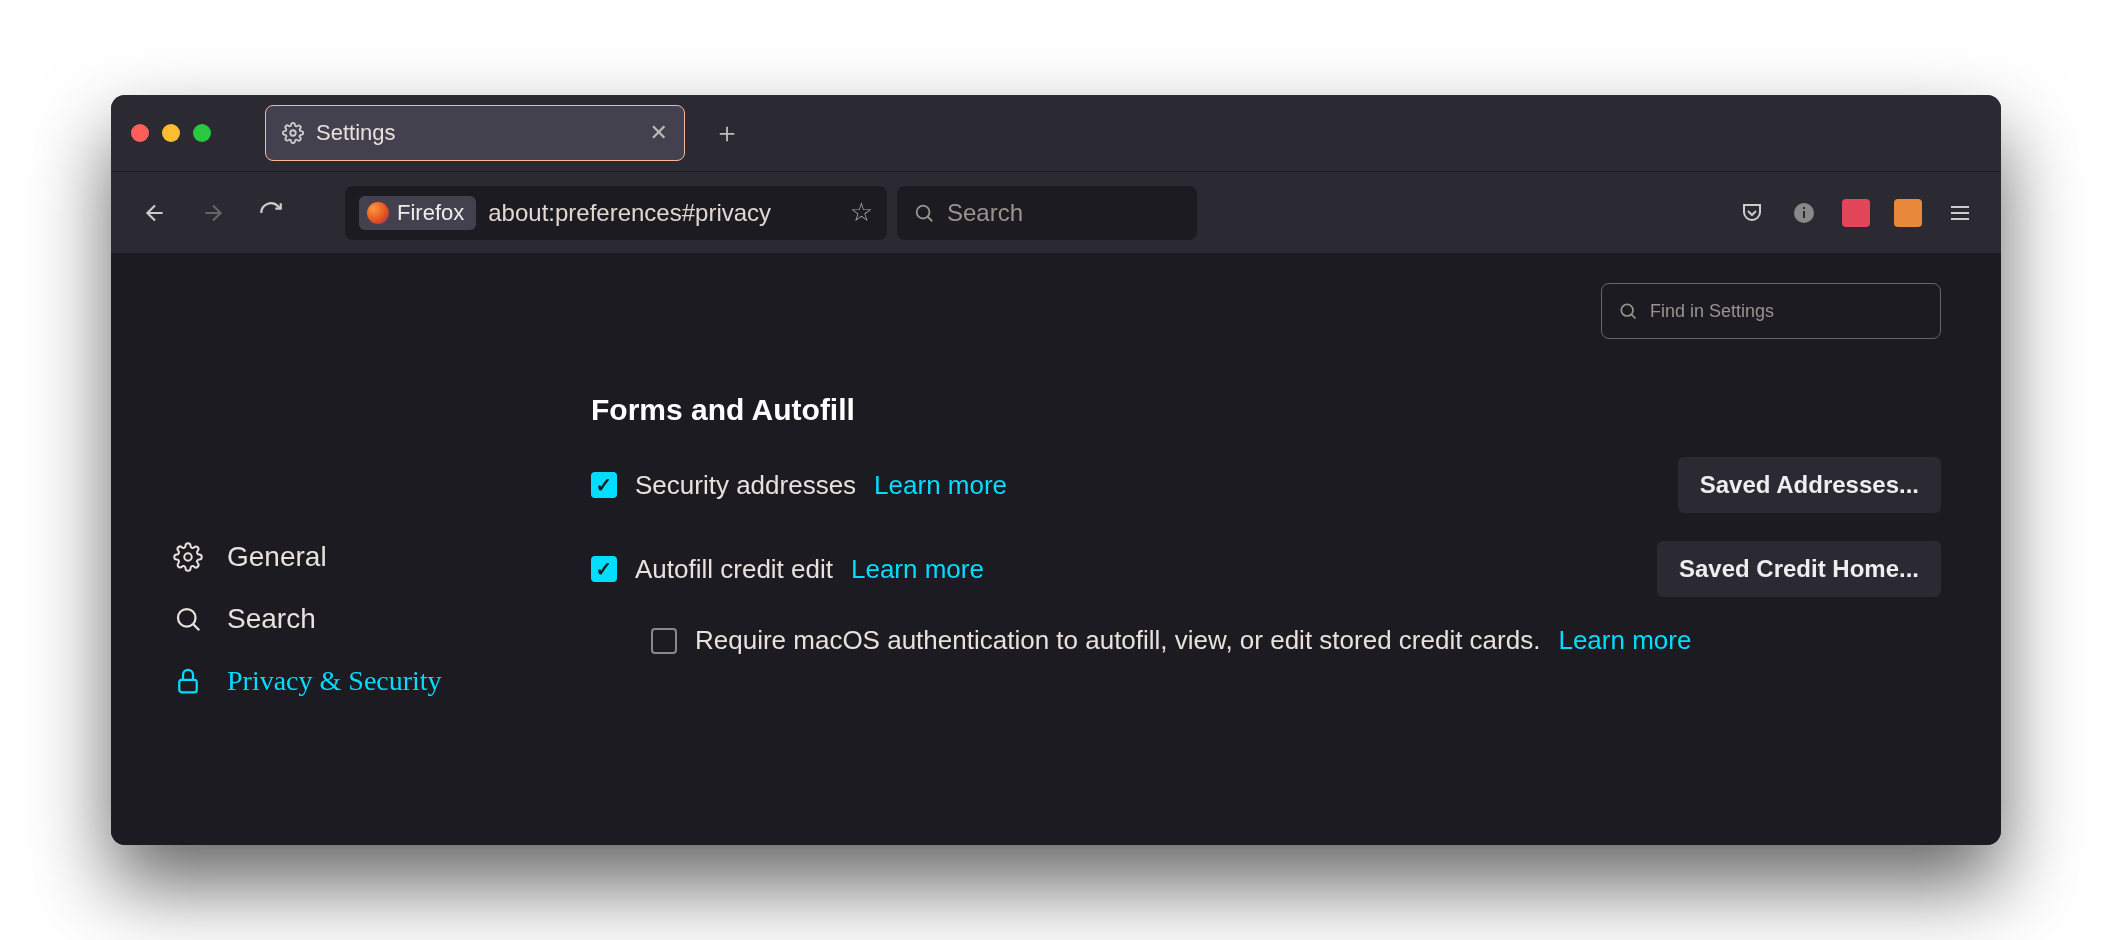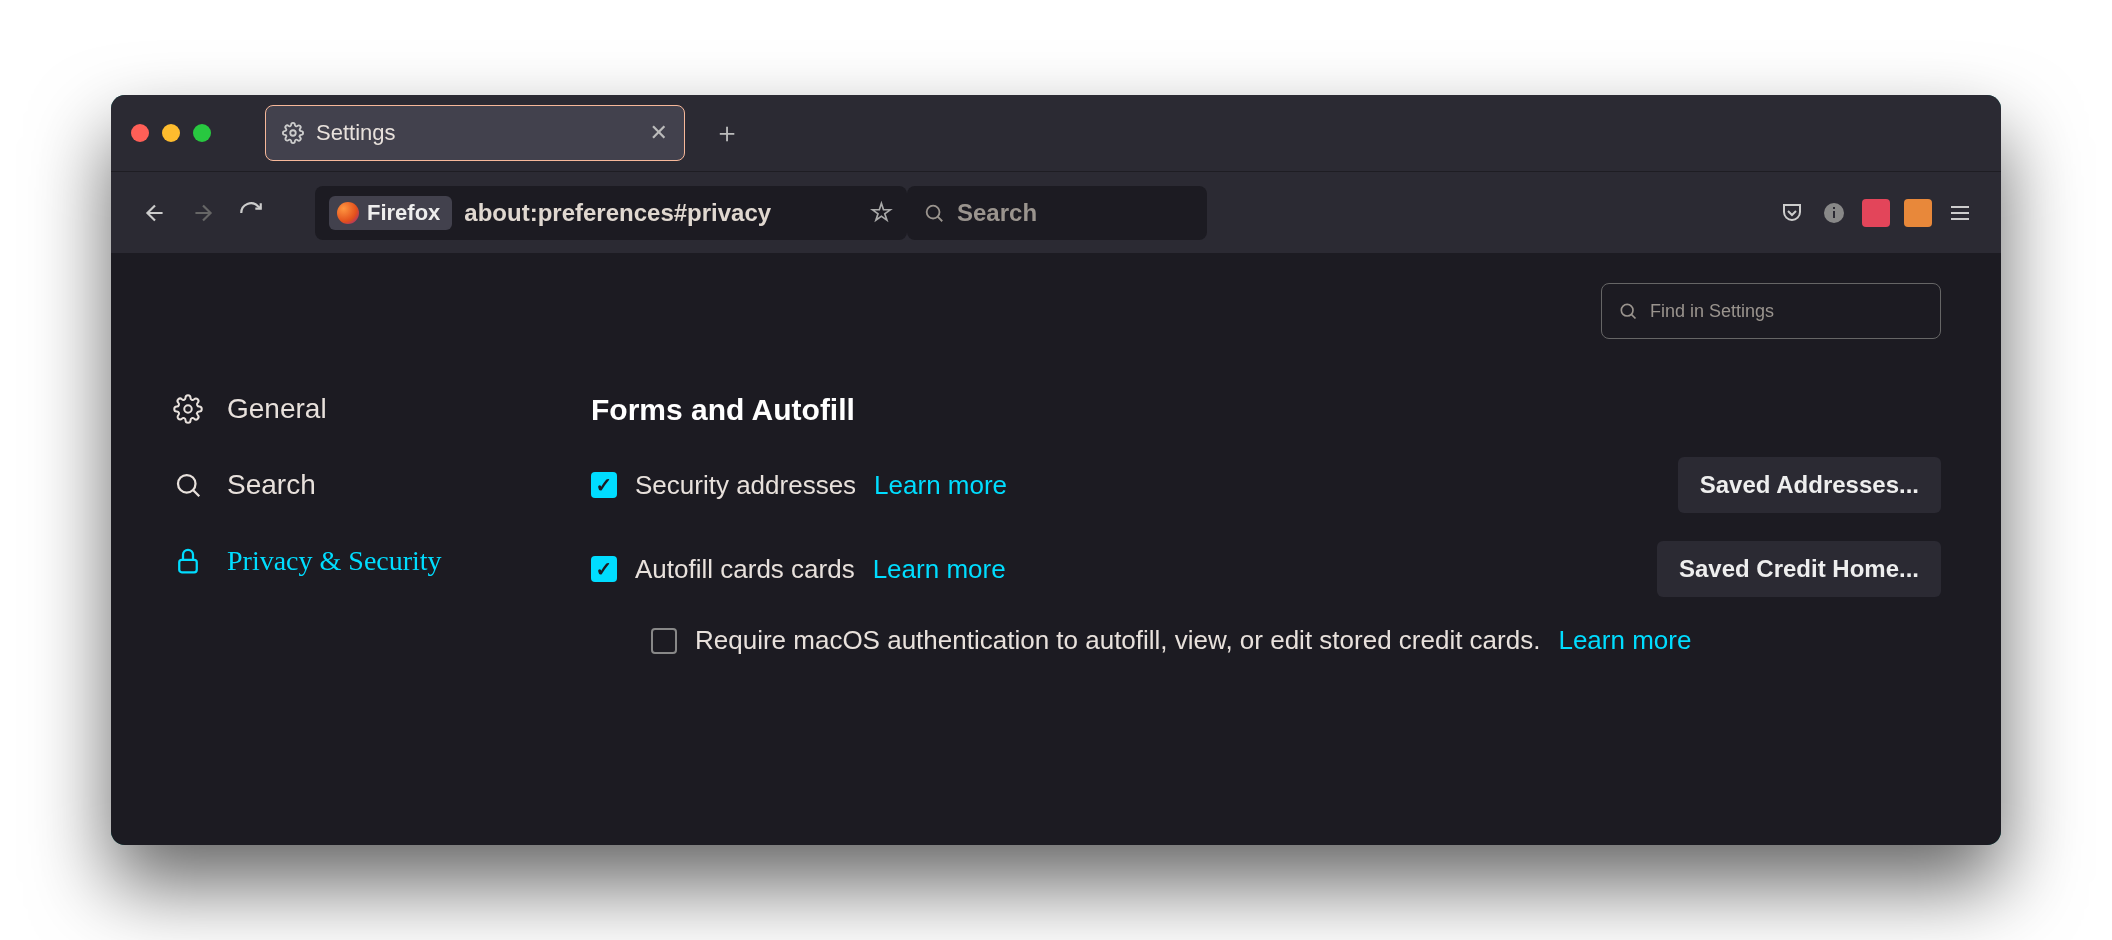--- a/index.html
+++ b/index.html
@@ -56,23 +56,22 @@
   .tab .gear { color:#ccc; }
   .tab .close { margin-left:auto; font-size:22px; color:#bbb; }
   .newtab { color:#bbb; font-size:28px; padding:0 14px; }
   
   .toolbar {
     height: 82px;
     background: #2b2a33;
     display: flex;
     align-items: center;
     padding: 0 20px;
-    gap: 0;
+    gap: 10px;
     border-top: 1px solid rgba(0,0,0,0.3);
-    font-weight: bold;
   }
   .navbtn {
     width: 48px; height: 48px;
     display:flex; align-items:center; justify-content:center;
     color:#ccc; font-size:26px;
     border-radius:6px;
   }
   .navbtn.disabled { color:#666; }
   .urlbar {
     flex: 1;
@@ -127,21 +126,21 @@
     position:absolute;
     top: 30px; right: 60px;
     width: 340px; height: 56px;
     border:1px solid #666; border-radius:8px;
     display:flex; align-items:center; padding:0 16px; gap:12px;
     color:#9a948e; font-size:18px;
   }
   .sidebar {
     width: 440px;
     padding: 120px 0 0 60px;
-    display:flex; flex-direction:column; gap:44px;
+    display:flex; flex-direction:column; gap:30px;justify-content:center;
   }
   .side-item {
     display:flex; align-items:center; gap:22px;
     font-size:28px; color:#e8e1dc;
   }
   .side-item.active { color:#00ddff;font-family:Liberation Serif, serif; }
   .side-item .icon { width:34px; display:flex; justify-content:center; }
   .main {
     flex:1;
     padding: 120px 60px 12px 40px;
@@ -307,21 +306,21 @@
 
       <div class="row">
         <div class="chk checked">✓</div>
         <span>Security addresses</span>
         <span class="link">Learn more</span>
         <div class="btn">Saved Addresses...</div>
       </div>
 
       <div class="row">
         <div class="chk checked">✓</div>
-        <span>Autofill cards cards</span>
+        <span>Autofill credit edit</span>
         <span class="link">Learn more</span>
         <div class="btn">Saved Credit Home...</div>
       </div>
 
       <div class="subrow">
         <div class="chk unchecked"></div>
         <span>Require macOS authentication to autofill, view, or edit stored credit cards.</span>
         <span class="link">Learn more</span>
       </div>
     </div>

